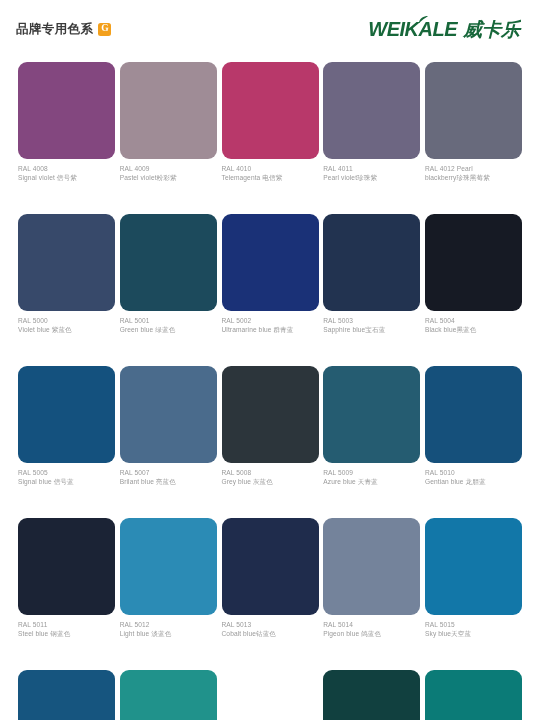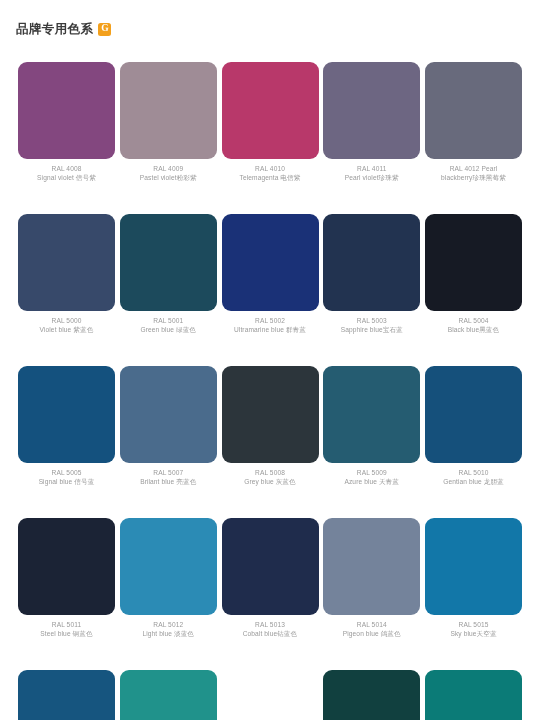--- a/index.html
+++ b/index.html
@@ -11,21 +11,20 @@
     background: #ffffff;
     font-family: "Liberation Sans", "DejaVu Sans", sans-serif;
     overflow: hidden;
   }
 
   .page {
     position: relative;
     width: 424px;
     height: 720px;
     background: #ffffff;
-    text-align: center;
   }
 
   
   .header {
     position: absolute;
     top: 0; left: 0;
     width: 536px;
     height: 58px;
     display: flex;
     align-items: center;
@@ -135,20 +134,29 @@
 <body>
 
 <div class="page">
 
   <div class="header">
     <div class="brand-title-wrap">
       <span class="brand-title">品牌专用色系</span>
       <span class="badge-g">G</span>
     </div>
 
+    <div class="logo">
+      <span class="logo-latin">
+        <span>WEIKALE</span>
+        <svg class="logo-leaf" viewBox="0 0 12 12">
+          <path d="M11 1 C6 1 1.5 3.5 1 9 C4 5.5 7.5 3.5 11 1 Z" fill="#17673a"></path>
+        </svg>
+      </span>
+      <span class="logo-cn">威卡乐</span>
+    </div>
   </div>
 
   <div class="grid" id="swatch-grid">
       <div class="swatch-cell">
         <div class="swatch-chip" style="background: rgb(131, 71, 127);"></div>
         <div class="swatch-label"><span class="code">RAL 4008</span><span class="name">Signal violet 信号紫</span></div>
       </div>
       <div class="swatch-cell">
         <div class="swatch-chip" style="background: rgb(159, 140, 150);"></div>
         <div class="swatch-label"><span class="code">RAL 4009</span><span class="name">Pastel violet粉彩紫</span></div>

